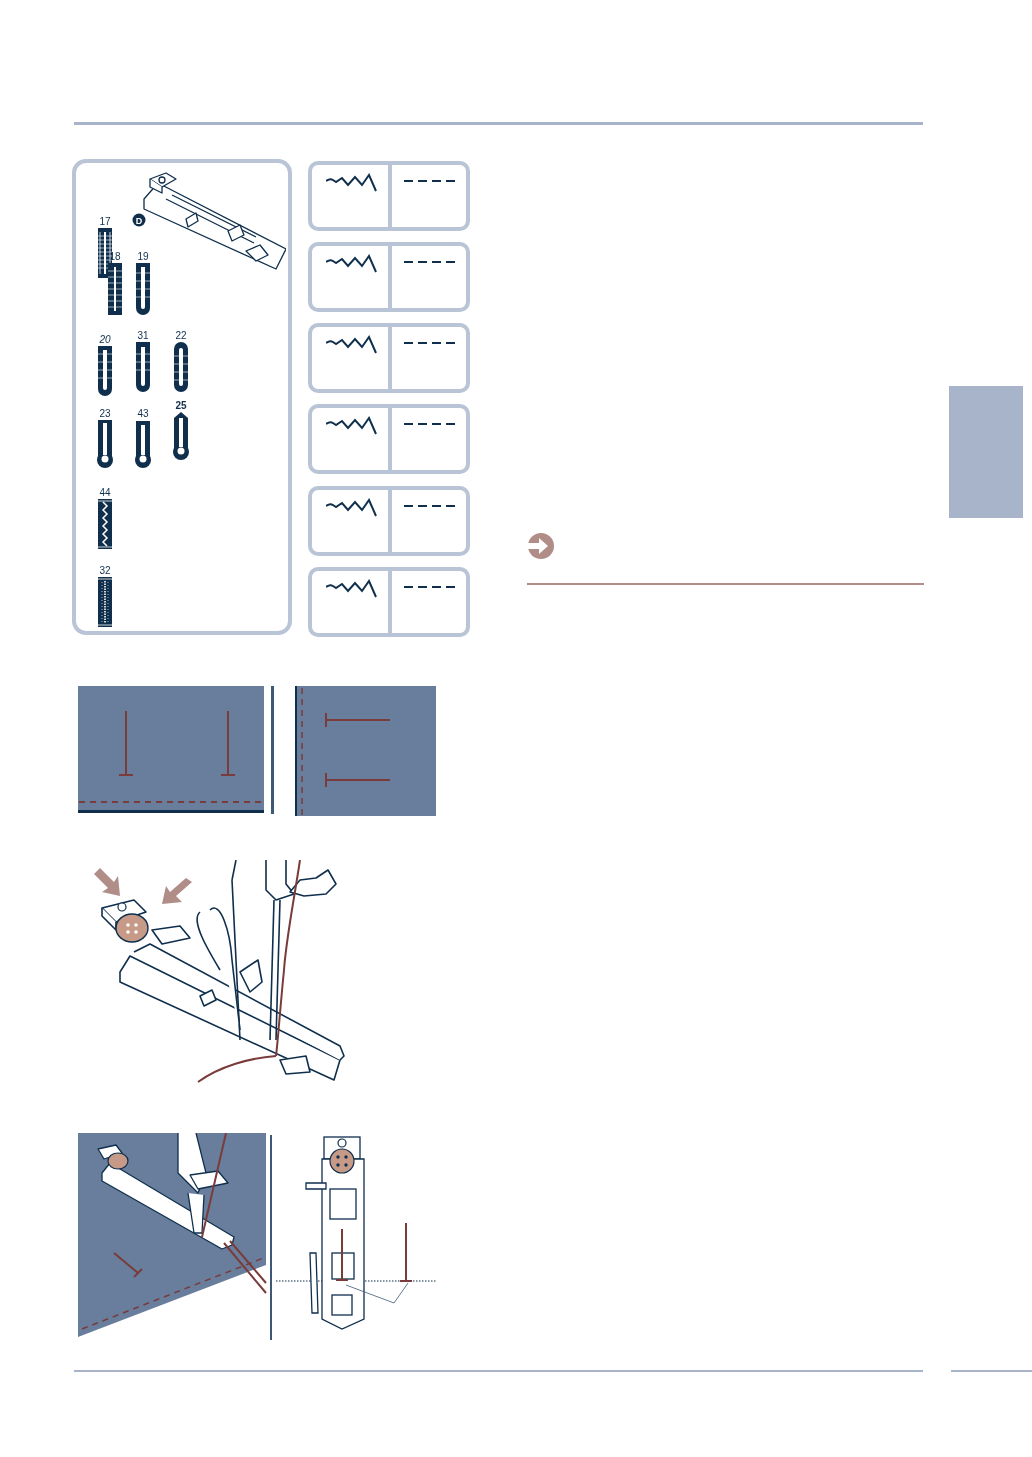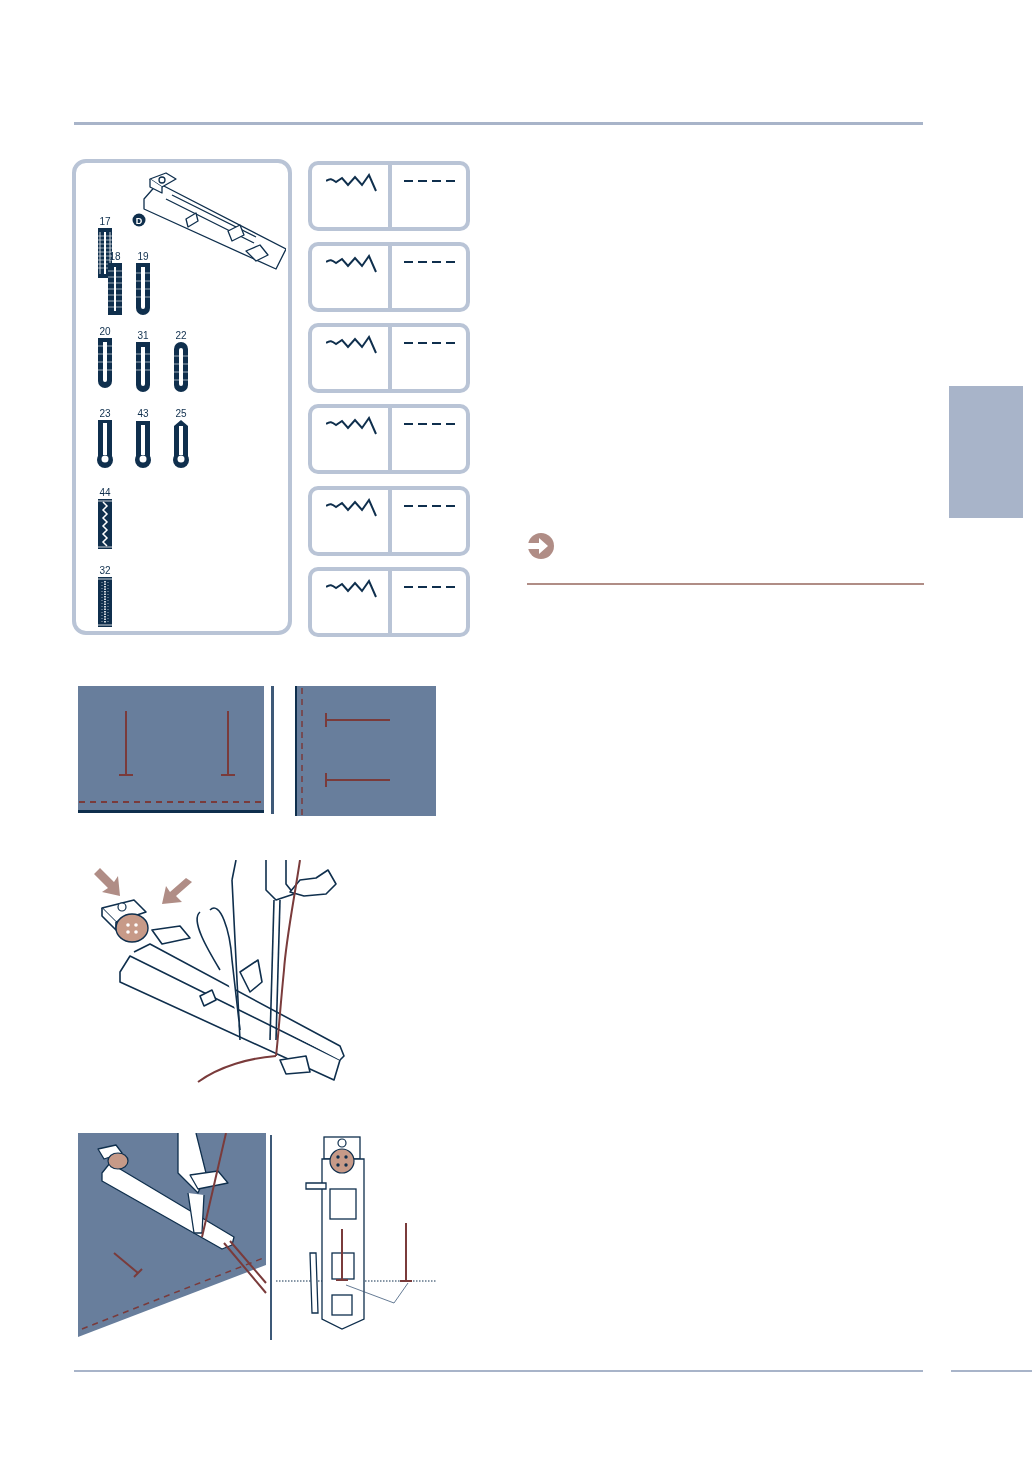--- a/index.html
+++ b/index.html
@@ -100,21 +100,21 @@
       <path d="M5 4 H9 V44 A2 2 0 0 1 5 44 Z" fill="#fff"></path>
       <g stroke="#fff" stroke-width="0.6">
           <line x1="0" y1="10" x2="14" y2="10"></line>
           <line x1="0" y1="18" x2="14" y2="18"></line>
           <line x1="0" y1="26" x2="14" y2="26"></line>
           <line x1="0" y1="34" x2="14" y2="34"></line>
         </g>
     </svg>
   </div>
 
-  <div class="stitch" style="left:14px;top:162px;">
+  <div class="stitch" style="left:14px;top:170px;font-style:italic;">
     <span class="stitch-num">20</span>
     <svg width="14" height="50" viewBox="0 0 14 50">
       <path d="M0 0 H14 V43 A7 7 0 0 1 0 43 Z" fill="#0f2f4d"></path>
       <path d="M5 4 H9 V42 A2 2 0 0 1 5 42 Z" fill="#fff"></path>
       <g stroke="#fff" stroke-width="0.6">
           <line x1="0" y1="8" x2="14" y2="8"></line>
           <line x1="0" y1="16" x2="14" y2="16"></line>
           <line x1="0" y1="24" x2="14" y2="24"></line>
           <line x1="0" y1="32" x2="14" y2="32"></line>
         </g>
@@ -157,21 +157,21 @@
   </div>
   <div class="stitch" style="left:52px;top:244px;">
     <span class="stitch-num">43</span>
     <svg width="18" height="50" viewBox="0 0 18 50">
       <rect x="2" y="1" width="14" height="36" fill="#0f2f4d"></rect>
       <circle cx="9" cy="40" r="8" fill="#0f2f4d"></circle>
       <rect x="7" y="5" width="4" height="30" fill="#fff"></rect>
       <circle cx="9" cy="39" r="3.5" fill="#fff"></circle>
     </svg>
   </div>
-  <div class="stitch" style="left:90px;top:244px;">
+  <div class="stitch" style="left:90px;top:236px;font-weight:bold;">
     <span class="stitch-num">25</span>
     <svg width="18" height="50" viewBox="0 0 18 50">
       <path d="M2 6 L9 0 L16 6 V36 H2 Z" fill="#0f2f4d"></path>
       <circle cx="9" cy="40" r="8" fill="#0f2f4d"></circle>
       <rect x="7" y="6" width="4" height="29" fill="#fff"></rect>
       <circle cx="9" cy="39" r="3.5" fill="#fff"></circle>
     </svg>
   </div>
 
   <div class="stitch" style="left:14px;top:323px;">

